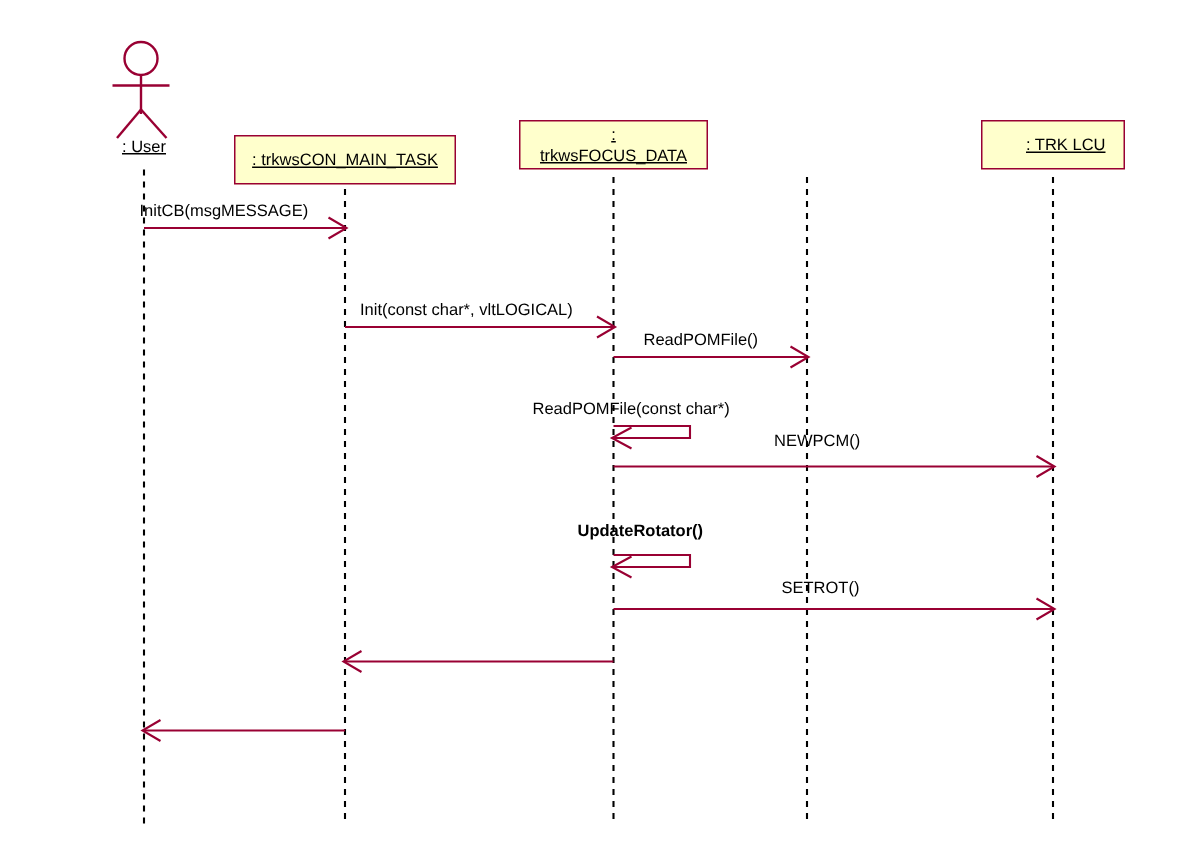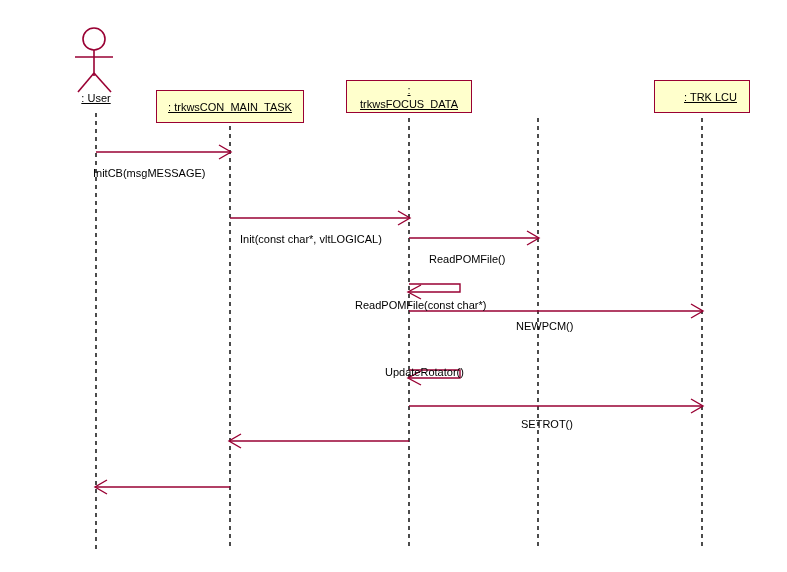--- a/index.html
+++ b/index.html
@@ -53,21 +53,20 @@
     text-decoration: underline;
     white-space: nowrap;
     text-align: center;
   }
   .msg-label {
     position: absolute;
     font-family: "Liberation Sans", sans-serif;
     font-size: 11px;
     color: #000000;
     white-space: nowrap;
-    margin-top: 32px;
   }
   .hit {
     position: absolute;
   }
 </style>
 </head>
 <body>
 
 <div id="diagram-canvas">
 
@@ -158,21 +157,21 @@
   <div class="msg-label" style="left:93px; top:135px;">InitCB(msgMESSAGE)</div>
 
   <div class="msg-label" style="left:240px; top:201px;">Init(const char*, vltLOGICAL)</div>
 
   <div class="msg-label" style="left:429px; top:221px;">ReadPOMFile()</div>
 
   <div class="msg-label" style="left:355px; top:267px;">ReadPOMFile(const char*)</div>
 
   <div class="msg-label" style="left:516px; top:288px;">NEWPCM()</div>
 
-  <div class="msg-label" style="left:385px; top:334px;">UpdateRotator()</div>
+  <div class="msg-label" style="left:385px; top:348px;font-weight:bold;">UpdateRotator()</div>
 
   <div class="msg-label" style="left:521px; top:386px;">SETROT()</div>
 
   <div class="hit" style="left:96px; top:145px; width:136px; height:14px;"></div>
   <div class="hit" style="left:230px; top:211px; width:181px; height:14px;"></div>
   <div class="hit" style="left:409px; top:231px; width:131px; height:14px;"></div>
   <div class="hit" style="left:405px; top:282px; width:58px; height:18px;"></div>
   <div class="hit" style="left:409px; top:304px; width:295px; height:14px;"></div>
   <div class="hit" style="left:405px; top:368px; width:58px; height:18px;"></div>
   <div class="hit" style="left:409px; top:399px; width:295px; height:14px;"></div>

